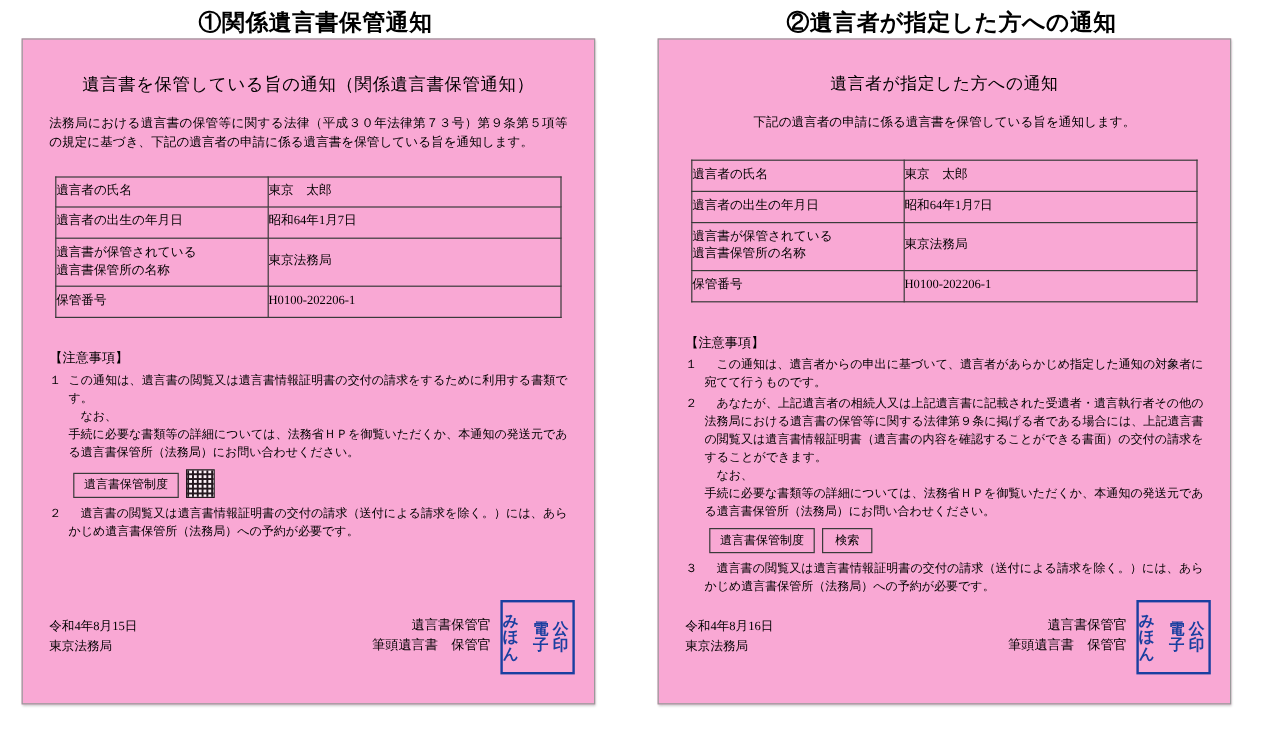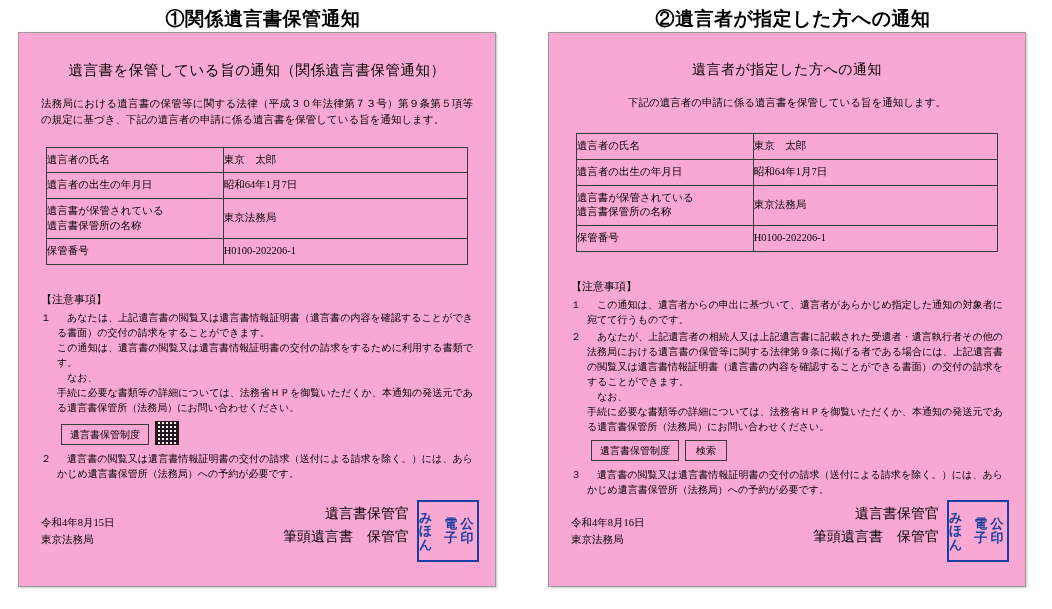--- a/index.html
+++ b/index.html
@@ -158,21 +158,21 @@
     position: absolute;
     left: 22px;
     bottom: 38px;
     font-size: 10.5px;
     line-height: 1.55;
   }
   .signature {
     position: absolute;
     right: 86px;
     bottom: 38px;
-    font-size: 14px;
+    font-size: 11px;
     line-height: 1.6;
     text-align: right;
     white-space: nowrap;
   }
   .seal {
     position: absolute;
     right: 16px;
     bottom: 24px;
     width: 62px;
     height: 62px;
@@ -222,21 +222,20 @@
         </tr>
       </tbody>
         </table>
 
       <div class="notice">
         <div class="notice-title">【注意事項】</div>
 
         <div class="note-item">
           <div class="note-num">１</div>
           <div class="note-body">
-            <p class="indent1">あなたは、上記遺言書の閲覧又は遺言書情報証明書（遺言書の内容を確認することができる書面）の交付の請求をすることができます。</p>
             <p>この通知は、遺言書の閲覧又は遺言書情報証明書の交付の請求をするために利用する書類です。</p>
             <p class="indent1">なお、</p>
             <p>手続に必要な書類等の詳細については、法務省ＨＰを御覧いただくか、本通知の発送元である遺言書保管所（法務局）にお問い合わせください。</p>
           </div>
         </div>
 
         <div class="search-row">
           <div class="search-box">遺言書保管制度</div>
           <div class="qr"></div>
         </div>

